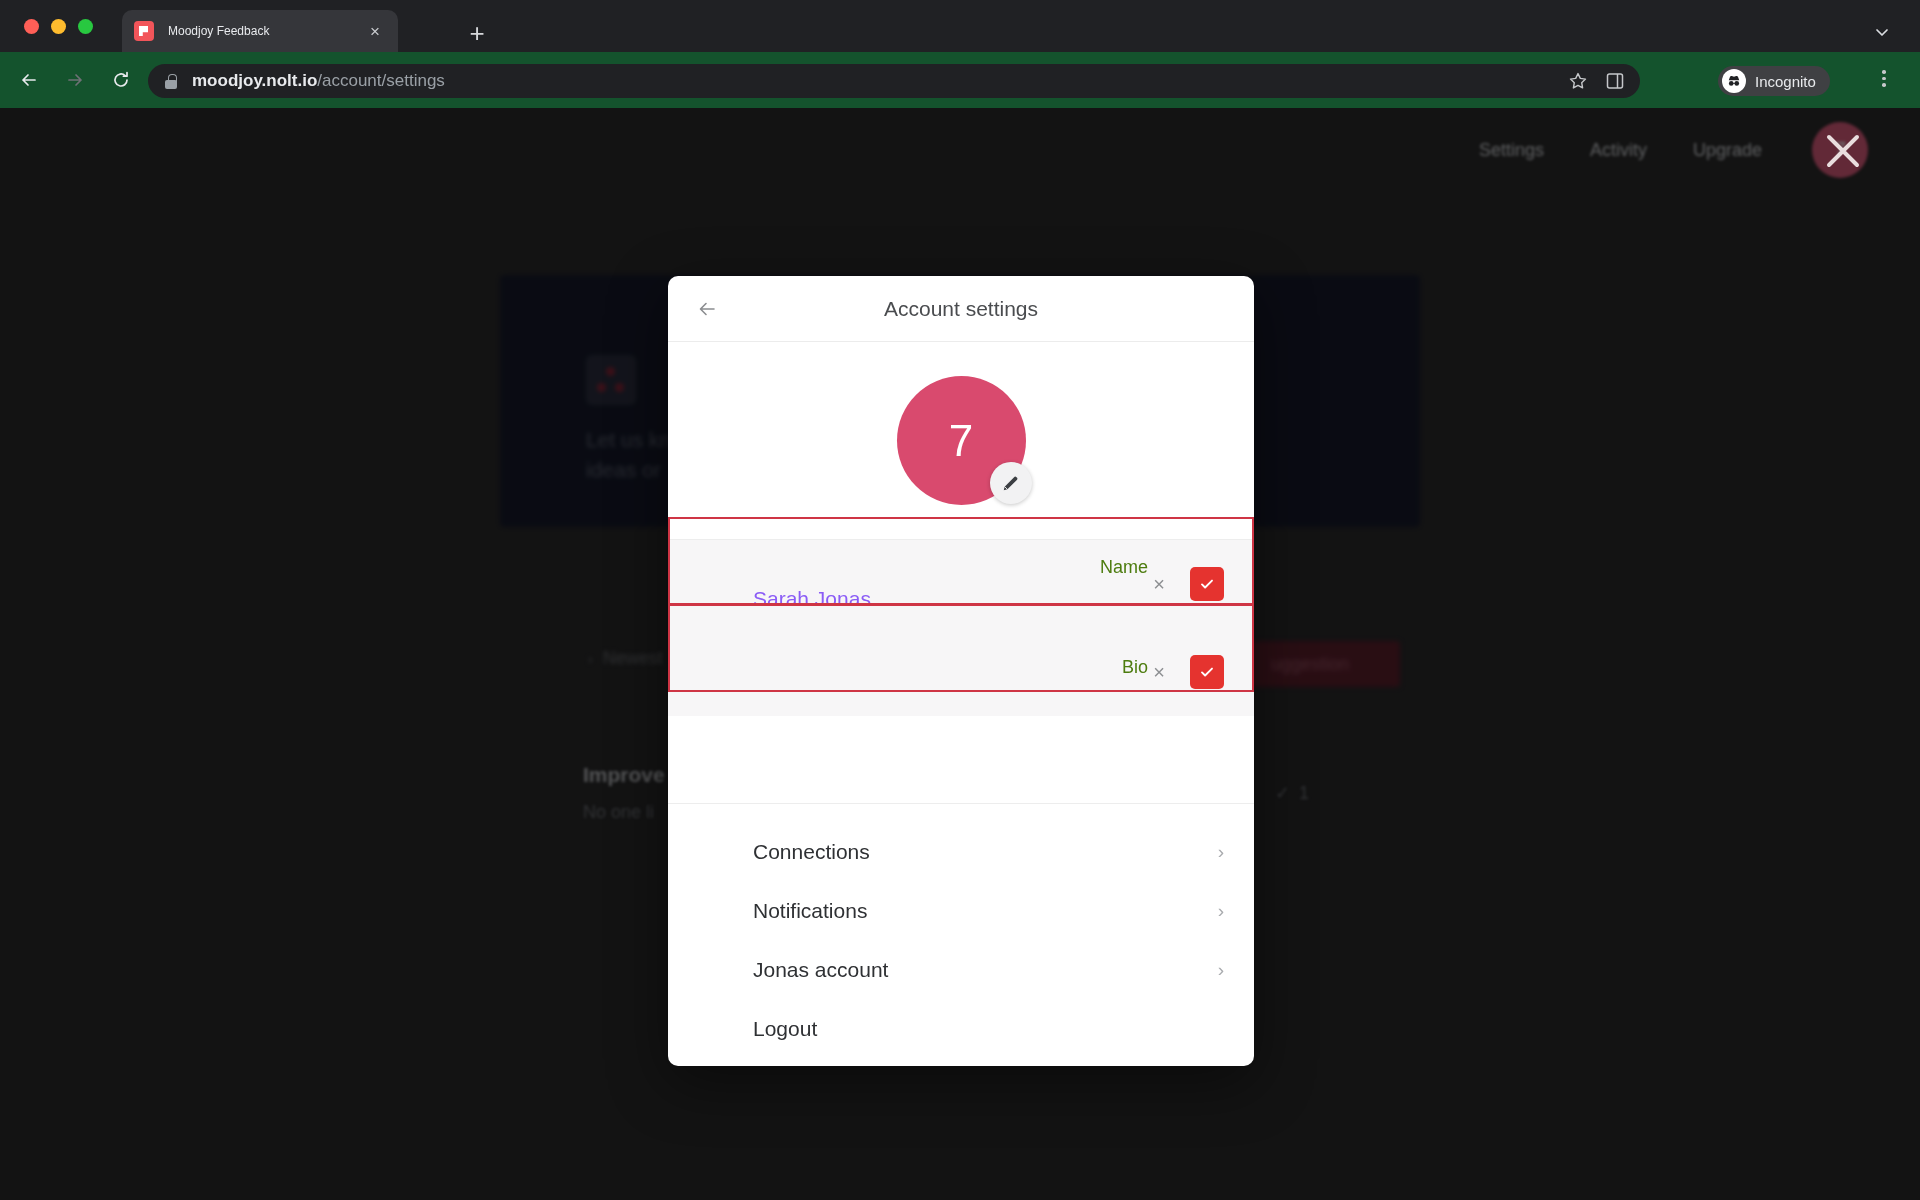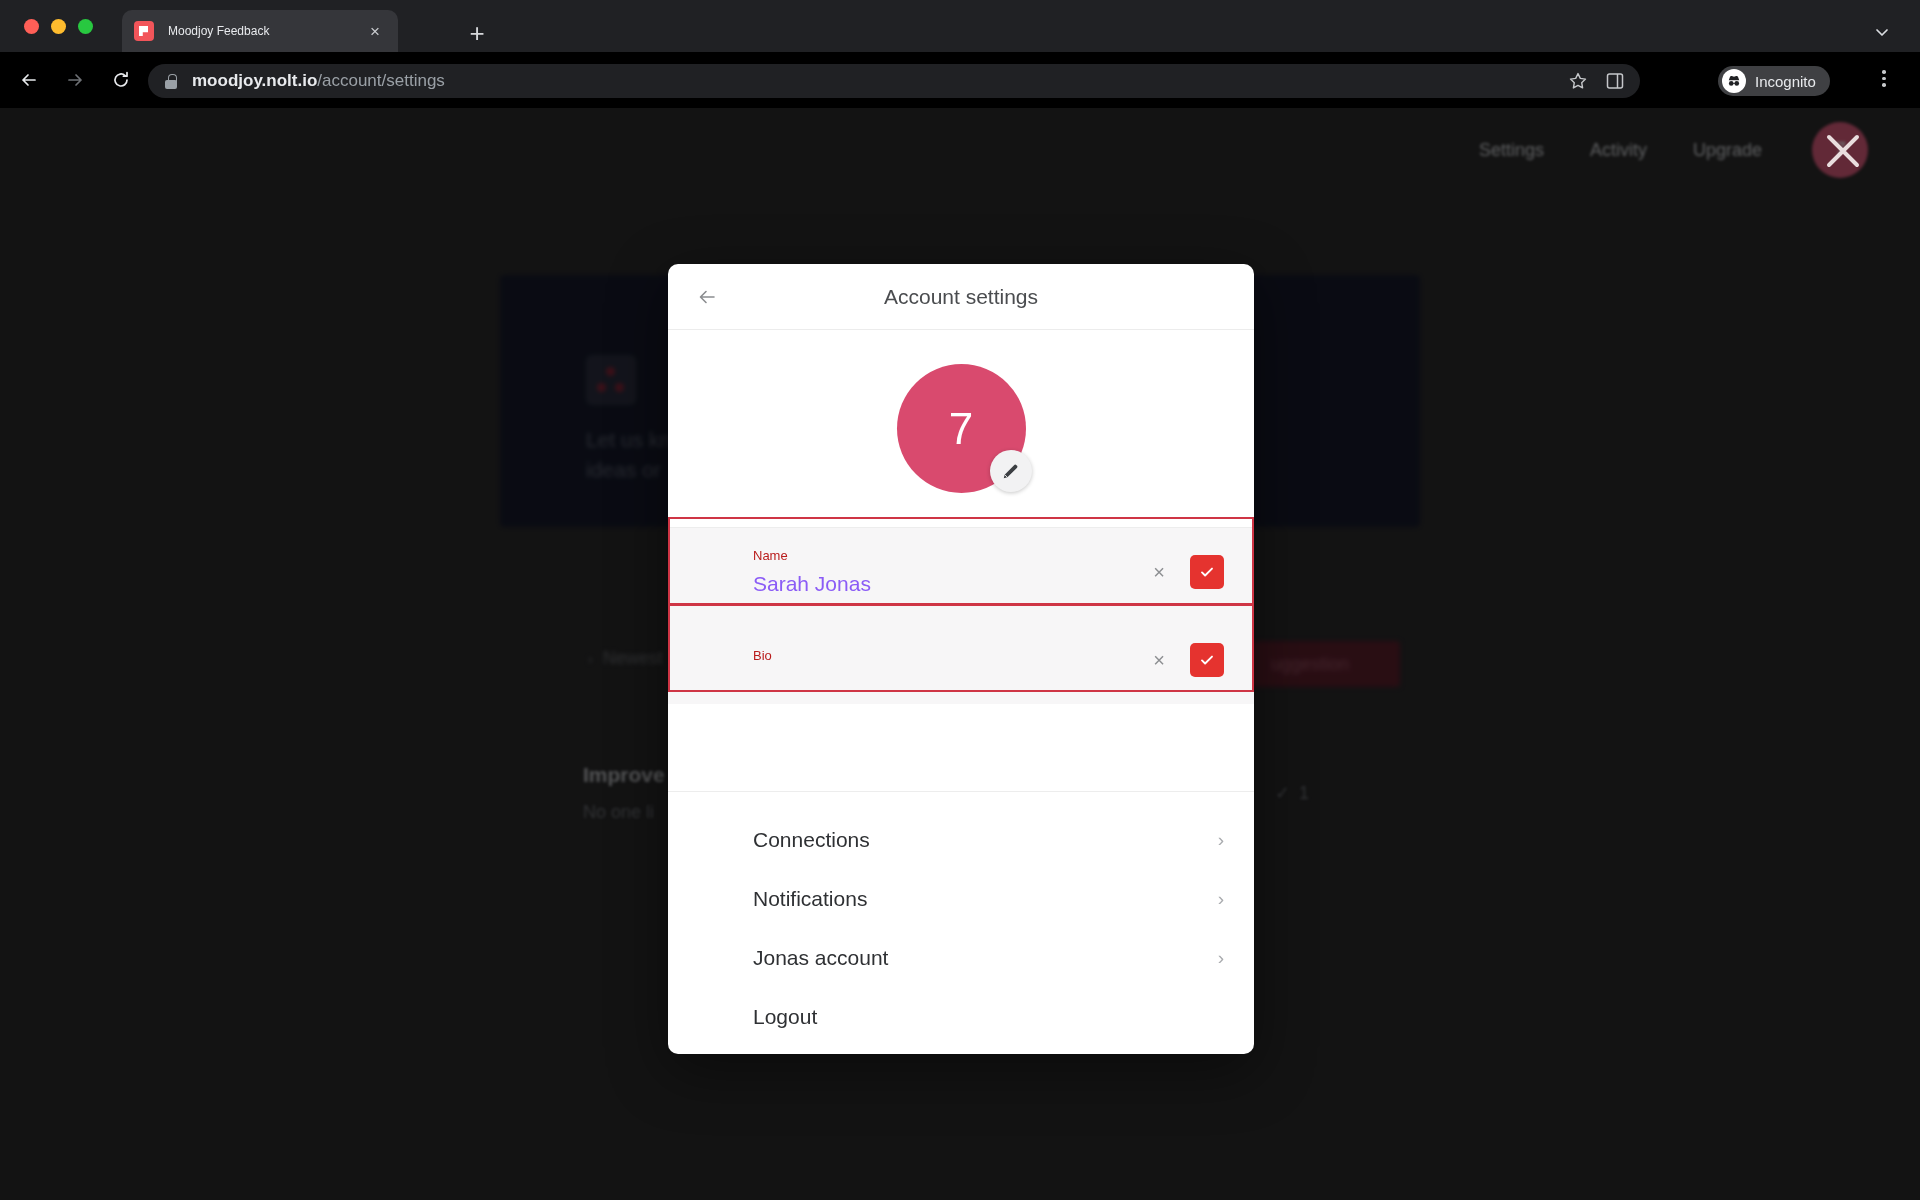--- a/index.html
+++ b/index.html
@@ -57,21 +57,21 @@
     line-height: 1; font-weight: 300;
   }
   .chev-down {
     position: absolute; right: 24px; top: 18px;
     width: 28px; height: 28px; color: #dadce0;
     display: flex; align-items: center; justify-content: center;
   }
 
   .omnibar-row {
     position: absolute; left: 0; top: 52px; width: 1920px; height: 56px;
-    background: #000000;
+    background: #14532d;
   }
   .navbtn {
     position: absolute; top: 13px; width: 30px; height: 30px;
     display: flex; align-items: center; justify-content: center;
   }
   .navbtn svg { display:block; }
   .nav-back { left: 14px; }
   .nav-fwd { left: 60px; }
   .nav-reload { left: 106px; }
 
@@ -182,21 +182,21 @@
     position: absolute; left: 500px; top: 622px;
     width: 920px; height: 165px;
     filter: blur(1.6px);
   }
   .feed-title { position: absolute; left: 83px; top: 33px; color:#b9bbbe; font-size: 21px; font-weight: 700; }
   .feed-sub   { position: absolute; left: 83px; top: 72px; color:#6d7074; font-size: 18px; }
   .feed-votes { position: absolute; left: 775px; top: 52px; color:#6d7074; font-size: 18px; display:flex; gap:9px; align-items:center; }
 
   
   .modal {
-    position: absolute; left: 668px; top: 264px;
+    position: absolute; left: 668px; top: 276px;
     width: 586px; height: 790px;
     background: #ffffff; border-radius: 10px;
     box-shadow: 0 16px 60px rgba(0,0,0,.45);
     overflow: hidden;
   }
   .modal-header {
     position: relative; height: 66px;
     border-bottom: 1px solid #ececec;
     display: flex; align-items: center; justify-content: center;
   }
@@ -223,21 +223,21 @@
     background: #f2f2f3; box-shadow: 0 1px 4px rgba(0,0,0,.22);
     display: flex; align-items: center; justify-content: center;
   }
 
   .field-row {
     position: relative; height: 88px;
     display: flex; align-items: center; padding: 0 30px 0 85px;
   }
   .field-row.editing { background: #f7f6f7; }
   .field-main { flex: 1 1 auto; }
-  .field-label { font-size: 13px; color: #b91c1c; margin-bottom: 9px; }
+  .field-label { font-size: 18px; color: #4d7c0f; margin-bottom: 9px; text-align: right; }
   .field-value { font-size: 21px; color: #8b5cf6; display: flex; align-items: center; }
   .caret-bar {
     display: inline-block; width: 1.6px; height: 23px;
     background: #202124; margin-left: 5px;
   }
   .field-actions { display: flex; align-items: center; gap: 20px; flex: 0 0 auto; }
   .btn-clear {
     width: 22px; height: 22px; color: #8d8f92; font-size: 20px;
     display: flex; align-items: center; justify-content: center; line-height: 1;
   }

